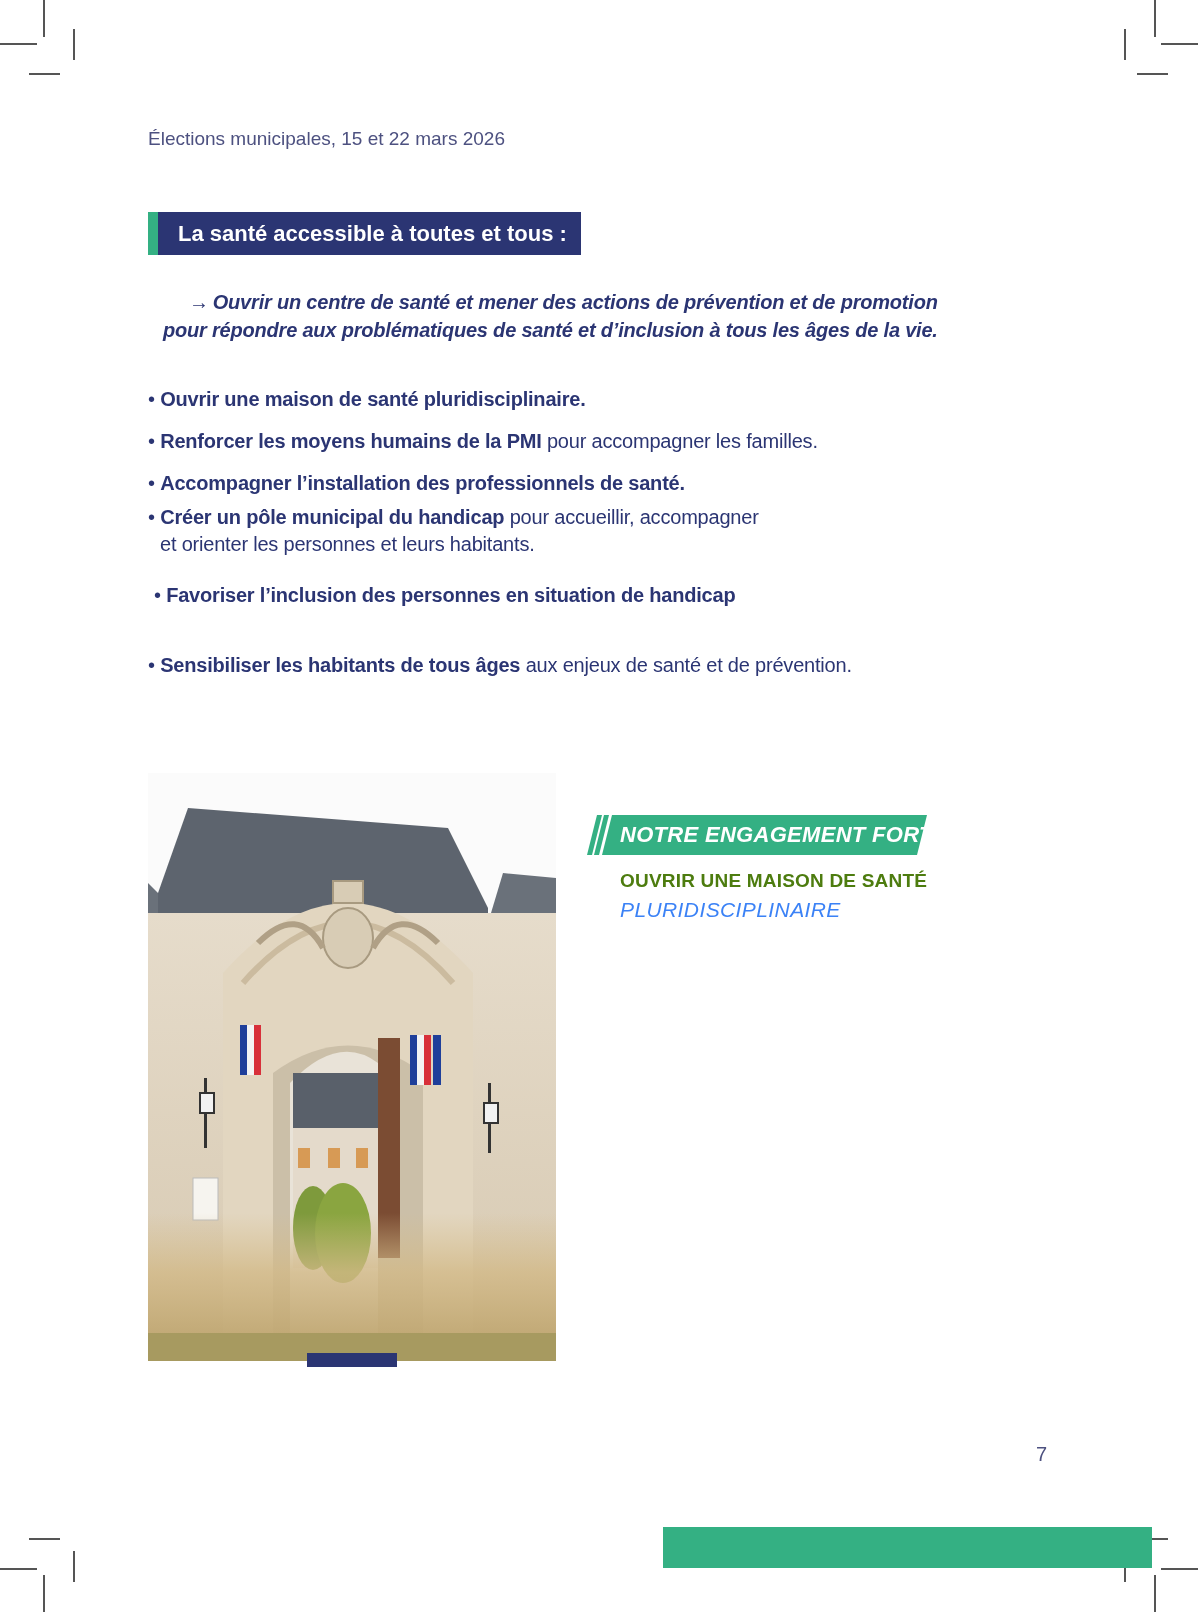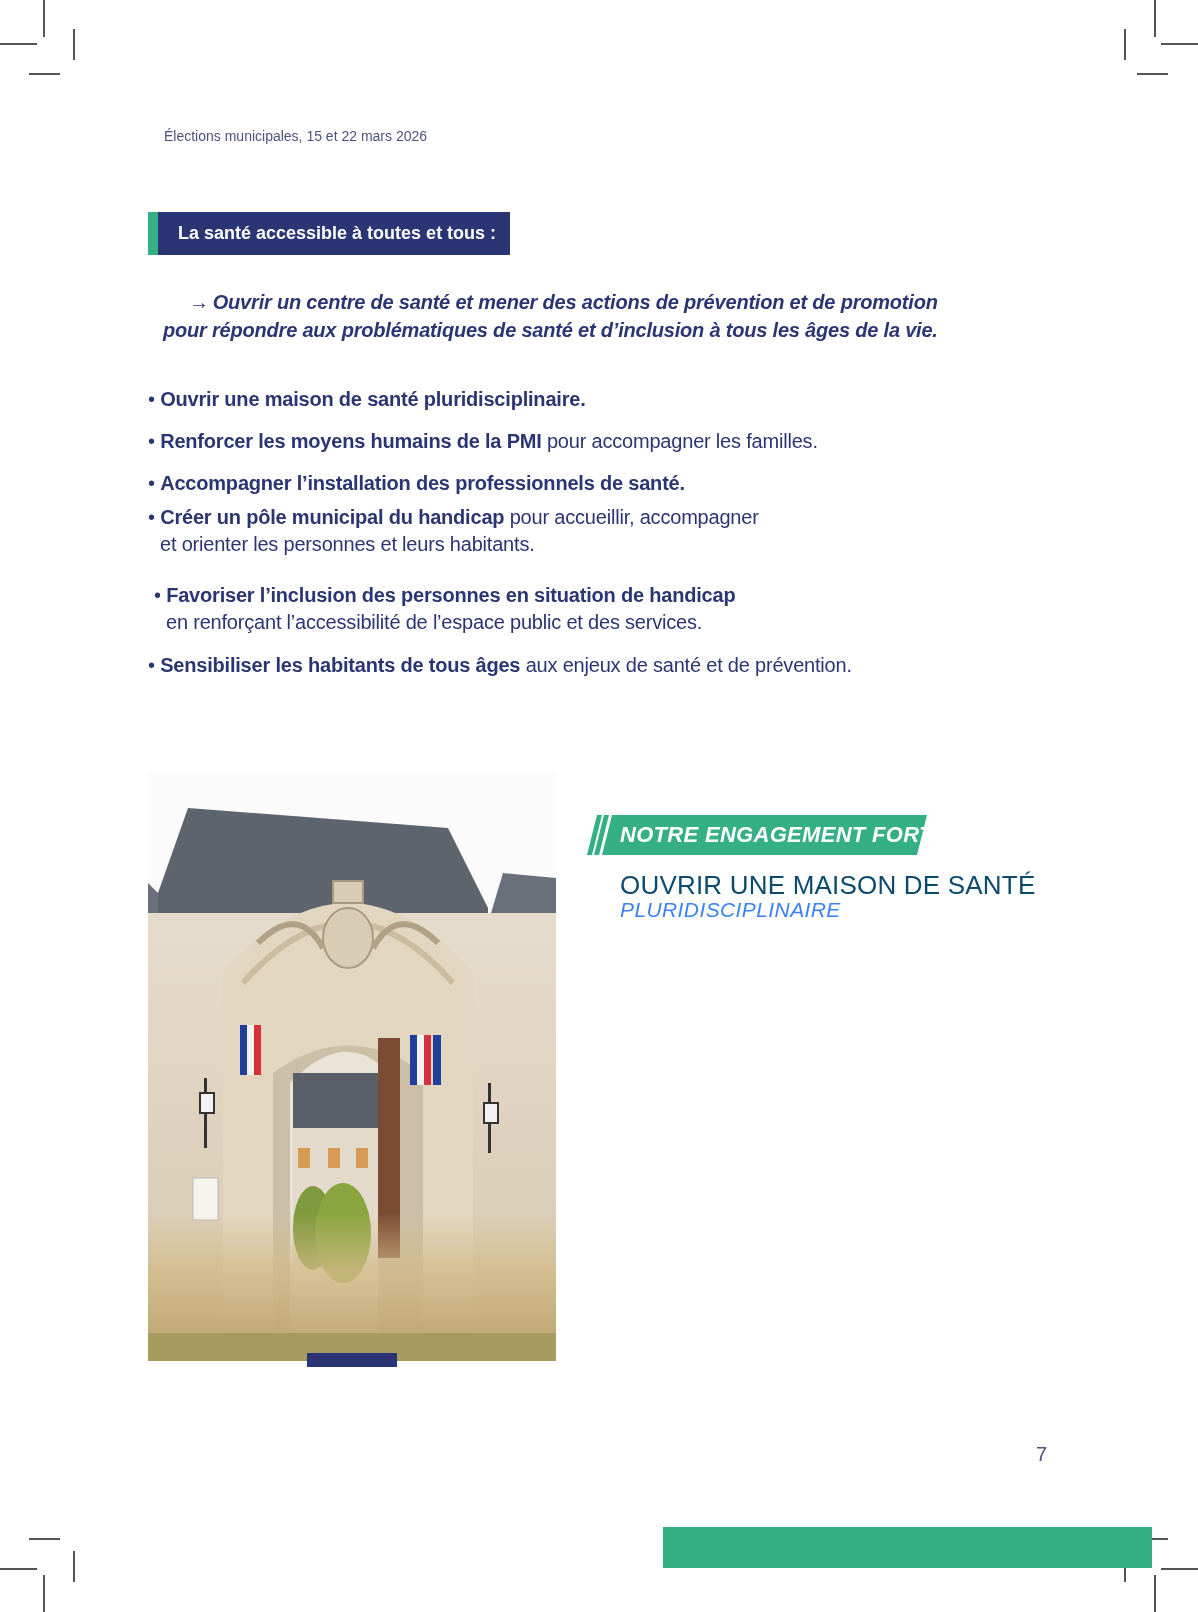--- a/index.html
+++ b/index.html
@@ -1,46 +1,46 @@
 <!DOCTYPE html>
 <html><head>
 <meta charset="utf-8">
 <style>
   * { box-sizing: border-box; margin: 0; padding: 0; }
   html, body { width: 1198px; height: 1612px; background: #ffffff; overflow: hidden; }
   body { position: relative; font-family: "Liberation Sans", "DejaVu Sans", sans-serif; color: #2b3573; }
 
   .crop { position: absolute; background: #555; }
 
-  .header-date { position: absolute; left: 164px; top: 128px; font-size: 14px; color: #4d5180; }
+  .header-date { position: absolute; left: 148px; top: 128px; font-size: 19px; color: #4d5180; }
 
   .section-title { position: absolute; left: 148px; top: 212px; height: 43px; background: #2b3573;
     border-left: 10px solid #34b083; padding: 0 14px 0 20px; display: flex; align-items: center; }
-  .section-title span { color: #fff; font-weight: bold; font-size: 18px; white-space: nowrap; }
+  .section-title span { color: #fff; font-weight: bold; font-size: 22px; white-space: nowrap; }
 
   .intro { position: absolute; left: 138px; top: 288px; font-size: 20px; font-style: italic; font-weight: bold;
     line-height: 28px; color: #2b3573; letter-spacing: -0.2px; text-align: right; }
   .intro .arrow { font-style: normal; font-weight: normal; margin-right: 4px; }
   .intro .line2 { padding-left: 25px; display: block; }
 
   .bullets { position: absolute; left: 148px; top: 386px; width: 900px; font-size: 20px; color: #2b3573; letter-spacing: -0.2px; }
   .bullet { position: absolute; left: 0; line-height: 27px; white-space: nowrap; }
   .bullet b { font-weight: bold; }
   .bullet .cont { display: block; padding-left: 12px; }
 
   .photo { position: absolute; left: 148px; top: 773px; width: 408px; height: 588px; overflow: hidden;
     background: linear-gradient(#ffffff 0%, #ffffff 4%, #f5f3f0 5%); }
   .photo-accent { position: absolute; left: 307px; top: 1353px; width: 90px; height: 14px; background: #2b3573; }
 
   .engage-badge { position: absolute; left: 588px; top: 815px; height: 40px; width: 340px; }
   .engage-badge .stripe { position: absolute; top: 0; width: 5px; height: 40px; background: #34b083; transform: skewX(-14deg); }
   .engage-badge .box { position: absolute; left: 19px; top: 0; height: 40px; width: 315px; background: #34b083; transform: skewX(-14deg); }
   .engage-badge .label { position: absolute; left: 32px; top: 0; line-height: 40px; color: #fff; font-weight: bold; font-style: italic; font-size: 22px; letter-spacing: 0.3px; white-space: nowrap; }
 
-  .engage-title { position: absolute; left: 620px; top: 870px; font-size: 26px; font-weight: normal; color: #0c4a6e; letter-spacing: 0.2px; }
+  .engage-title { position: absolute; left: 620px; top: 870px; font-size: 19px; font-weight: bold; color: #4d7c0f; letter-spacing: 0.2px; }
   .engage-sub { position: absolute; left: 620px; top: 898px; font-size: 21px; font-style: italic; color: #3b82f6; letter-spacing: 0.4px; }
 
   .page-num { position: absolute; left: 1036px; top: 1443px; font-size: 20px; color: #4d5180; }
   .footer-bar { position: absolute; left: 663px; top: 1527px; width: 489px; height: 41px; background: #34b083; }
 </style>
 </head>
 <body>
 
 <div class="crop" style="left:43px;top:0;width:1.5px;height:37px"></div>
 <div class="crop" style="left:0;top:43px;width:37px;height:1.5px"></div>
@@ -87,21 +87,20 @@
     <b>Accompagner l’installation des professionnels de santé.</b><span></span>
   </div>
   <div class="bullet" style="top:118px">
     <span>•</span>
     <b>Créer un pôle municipal du handicap</b><span> pour accueillir, accompagner</span>
     <span class="cont">et orienter les personnes et leurs habitants.</span>
   </div>
   <div class="bullet" style="top:196px;left:6px">
     <span>•</span>
     <b>Favoriser l’inclusion des personnes en situation de handicap</b><span></span>
-    <span class="cont">en renforçant l’accessibilité de l’espace public et des services.</span>
   </div>
   <div class="bullet" style="top:266px">
     <span>•</span>
     <b>Sensibiliser les habitants de tous âges</b><span> aux enjeux de santé et de prévention.</span>
   </div>
 </div>
 
 <div class="photo">
   <svg width="408" height="588" viewBox="0 0 408 588" xmlns="http://www.w3.org/2000/svg">
     <defs>

